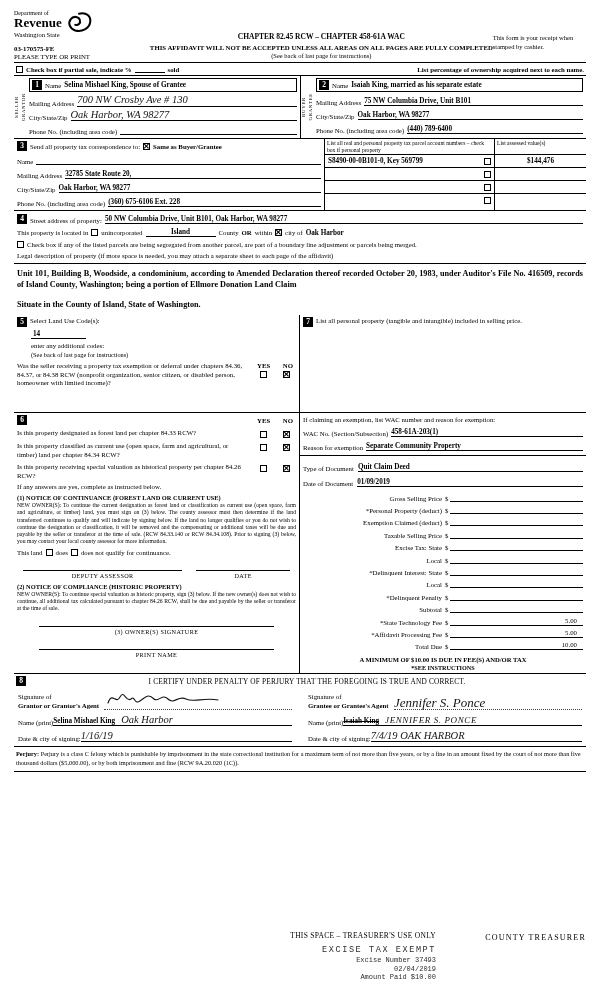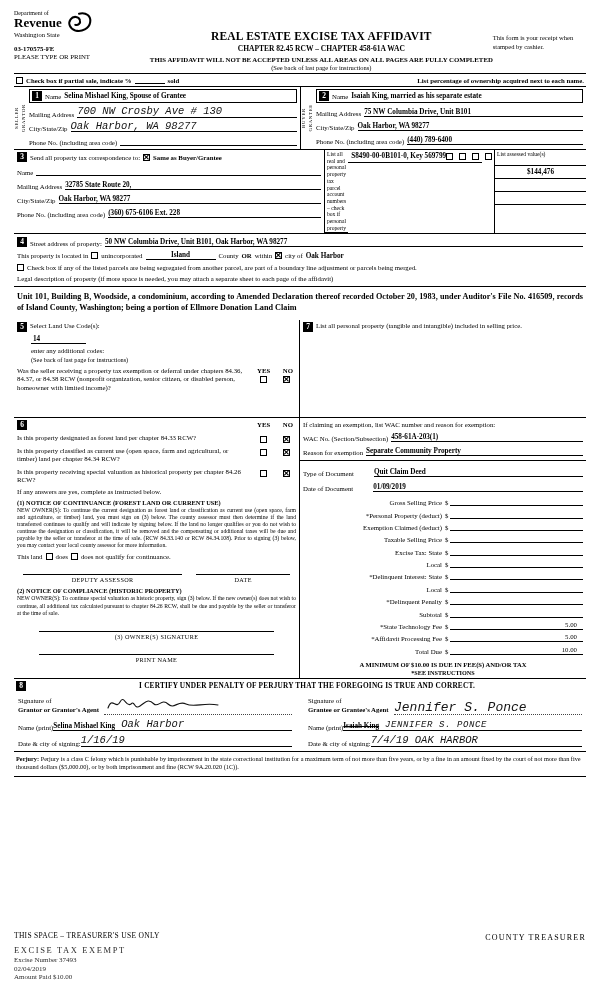--- a/index.html
+++ b/index.html
@@ -1,21 +1,21 @@
 <!DOCTYPE html>
 <html><head>
 <meta charset="utf-8">
 <style>
 *{margin:0;padding:0;box-sizing:border-box}
 html,body{background:#ddd}
 body{display:flex;justify-content:center;font-family:"Liberation Serif",serif}
 .page{width:600px;height:988px;background:#fff;color:#000;font-size:6.8px;padding:10px 14px 4px;display:flex;flex-direction:column;overflow:hidden}
 .bold{font-weight:bold}
 .tval{font-weight:bold;font-size:7.2px;white-space:nowrap}
-.hw{font-family:Liberation Mono, monospace;font-style:italic;font-size:10.5px;line-height:1;white-space:nowrap;color:#141414}
+.hw{font-family:Liberation Serif, serif;font-style:italic;font-size:10.5px;line-height:1;white-space:nowrap;color:#141414}
 .hw-caps{font-size:9px;letter-spacing:.6px}
 .hw-big{font-size:13px}
 .strike{text-decoration:line-through}
 .badge{display:inline-block;min-width:10px;height:10px;background:#000;color:#fff;font-weight:bold;text-align:center;line-height:10px;font-size:7.5px;flex:none}
 .cb{display:inline-block;width:7px;height:7px;border:1px solid #000;position:relative;flex:none;background:#fff;vertical-align:-1px}
 .cb.checked::before{content:"✕";position:absolute;left:-1px;top:-2px;font-size:8px;font-weight:bold}
 .blank{display:inline-block;border-bottom:1px solid #000;height:8px}
 .w30{width:30px}
 .fill{flex:1;border-bottom:1px solid #000;min-height:10px;display:flex;align-items:flex-end;gap:6px}
 .lbl{white-space:nowrap}
@@ -43,21 +43,21 @@
 .party+.party{border-left:1px solid #000}
 .vlabel{width:12px;display:flex;align-items:center;justify-content:center;gap:1px}
 .vlabel span{writing-mode:vertical-rl;transform:rotate(180deg);font-size:5px;letter-spacing:.6px;line-height:1.15}
 .party-main{flex:1;padding:1px 3px 3px;display:flex;flex-direction:column}
 .name-box{border:1px solid #000;display:flex;align-items:center;gap:3px;padding:1px 2px;margin-top:1px}
 .prow{display:flex;align-items:flex-end;gap:3px;margin-top:3px;min-height:11px}
 
 .sec3{display:flex;border-bottom:1px solid #000}
 .s3-left{flex:1;padding:2px 3px 3px}
 .s3-send{display:flex;align-items:center;gap:3px}
-.s3-mid{width:170px;border-left:1px solid #000;display:flex;flex-direction:row}
+.s3-mid{width:170px;border-left:1px solid #000;display:flex;flex-direction:column}
 .s3-right{width:92px;border-left:1px solid #000;display:flex;flex-direction:column}
 .s3-h{font-size:5.6px;padding:1px 2px;border-bottom:1px solid #000;line-height:1.2;min-height:16px}
 .parcel-row{display:flex;justify-content:space-between;align-items:center;padding:0 3px;height:13px;border-bottom:1px solid #000}
 .parcel-row.last,.assess-row.last{border-bottom:none}
 .assess-row{display:flex;justify-content:center;align-items:center;height:13px;border-bottom:1px solid #000}
 
 .sec4{border-bottom:1px solid #000;padding:2px 3px 4px}
 .s4-located{display:flex;align-items:center;gap:3px;margin-top:4px}
 .uval{border-bottom:1px solid #000;min-width:70px;text-align:center}
 .s4-seg{display:flex;align-items:center;gap:3px;margin-top:4px}
@@ -84,46 +84,46 @@
 .if-yes{margin-top:3px}
 .notice-title{font-weight:bold;font-size:6.4px;margin-top:4px}
 .notice-text{font-size:5.7px;line-height:1.25;text-align:justify;margin-top:1px}
 .qualify{display:flex;align-items:center;gap:3px;margin-top:4px}
 .sig2{display:flex;gap:14px;margin-top:14px;padding:0 6px}
 .scap{border-top:1px solid #000;text-align:center;font-size:6.2px;letter-spacing:.4px;padding-top:1px}
 .sgrow{flex:1.7}.sgdate{flex:1}
 .sigfull{margin:14px 22px 0;border-top:1px solid #000;text-align:center;font-size:6.2px;letter-spacing:.4px;padding-top:1px}
 .sec7exempt{padding:3px 3px 4px}
 .sec7money{border-top:1px solid #000;padding:3px 3px 2px;flex:1}
-.drow{display:flex;align-items:flex-end;gap:20px;height:13px;margin-bottom:2px}
+.drow{display:flex;align-items:flex-end;gap:4px;height:13px;margin-bottom:2px}
 .mrow{display:flex;align-items:flex-end;height:12.4px}
 .mlabel{width:142px;text-align:right;padding-right:3px;white-space:nowrap}
 .mdollar{padding-right:2px}
 .mline{flex:1;border-bottom:1px solid #000;text-align:right;padding-right:6px;height:10px;line-height:10px}
 .minnote{font-weight:bold;text-align:center;margin-top:6px;font-size:6.6px}
 .seeinstr{text-align:center;font-weight:bold;font-size:6.2px;margin-top:1px}
 
 .sec8{padding:2px 2px 4px;border-bottom:1px solid #000}
 .cert-row{display:flex;align-items:center;gap:4px}
-.cert-text{flex:1;text-align:center;font-weight:bold;font-size:7.3px;letter-spacing:.2px}
+.cert-text{flex:1;text-align:center;font-weight:normal;font-size:7.3px;letter-spacing:.2px}
 .sig-grid{display:grid;grid-template-columns:1fr 1fr;column-gap:16px;padding:0 2px}
 .sig-cell{display:flex;align-items:flex-end;margin-top:2px}
 .sig-label{width:86px;line-height:1.3}
 .b2{font-weight:bold}
 .sig-area{flex:1;border-bottom:1px dotted #444;display:flex;align-items:flex-end;height:22px}
 .nprow{display:flex;align-items:flex-end;margin-top:3px;min-height:13px}
 
 .perjury{font-size:6.3px;line-height:1.35;padding:3px 2px 4px;border-bottom:1px solid #000}
 
 .footer{display:flex;margin-top:auto;padding-bottom:2px}
 .f-left{width:150px;font-size:7.2px;padding-top:2px}
-.f-center{flex:1;text-align:left}
+.f-center{flex:1;text-align:right}
 .f-space{font-size:7.5px;letter-spacing:.3px}
 .f-right{width:150px;text-align:right;font-size:8px;letter-spacing:1.2px;padding-top:2px}
-.stamp{margin-top:5px;color:#2e2e2e;font-family:Liberation Serif, serif;line-height:1.25}
+.stamp{margin-top:5px;color:#2e2e2e;font-family:Liberation Mono, monospace;line-height:1.25}
 .st1{font-size:8.5px;letter-spacing:1.6px}
 .st2{font-size:7px}
 .st3{font-size:9.5px}
 </style>
 </head>
 <body>
 
 <div class="page">
 
   <div class="hdr">
@@ -135,21 +135,20 @@
           <div class="lt3">Washington State</div>
         </div>
         <svg width="28" height="26" viewBox="0 0 30 26">
             <path d="M15 3 C23 1 28 6 27 12 C26 19 18 23 11 21 C5 19 3 13 6 9 C9 5 15 6 16 10 C17 13 14 16 11 15" fill="none" stroke="#000" stroke-width="2.2" stroke-linecap="round"></path>
           </svg>
       </div>
       <div class="form-num">03-170575-FE</div>
       <div class="please">PLEASE TYPE OR PRINT</div>
     </div>
     <div class="hdr-center">
-      <div class="title">REAL ESTATE EXCISE TAX AFFIDAVIT</div>
       <div class="chapter">CHAPTER 82.45 RCW – CHAPTER 458-61A WAC</div>
       <div class="warn">THIS AFFIDAVIT WILL NOT BE ACCEPTED UNLESS ALL AREAS ON ALL PAGES ARE FULLY COMPLETED</div>
       <div class="seeback">(See back of last page for instructions)</div>
     </div>
     <div class="hdr-right">This form is your receipt when stamped by cashier.</div>
   </div>
 
   <div class="partial">
     <div class="partial-left">
       <span class="cb"></span>
@@ -316,20 +315,21 @@
     </div>
     <div class="s4-seg">
       <span class="cb"></span>
       <span>Check box if any of the listed parcels are being segregated from another parcel, are part of a boundary line adjustment or parcels being merged.</span>
     </div>
     <div class="s4-legal-label">Legal description of property (if more space is needed, you may attach a separate sheet to each page of the affidavit)</div>
   </div>
 
   <div class="legal">
     <div class="legal-text">Unit 101, Building B, Woodside, a condominium, according to Amended Declaration thereof recorded October 20, 1983, under Auditor's File No. 416509, records of Island County, Washington;  being a portion of Ellmore Donation Land Claim</div>
+    <div class="situate">Situate in the County of Island, State of Washington.</div>
   </div>
 
   <div class="midgrid">
     <div class="mcol-left">
       <div class="sec5">
         <div class="s5-head">
           <span class="badge">5</span>
           <span>Select Land Use Code(s):</span>
         </div>
         <div><span class="code-box tval">14</span></div>

